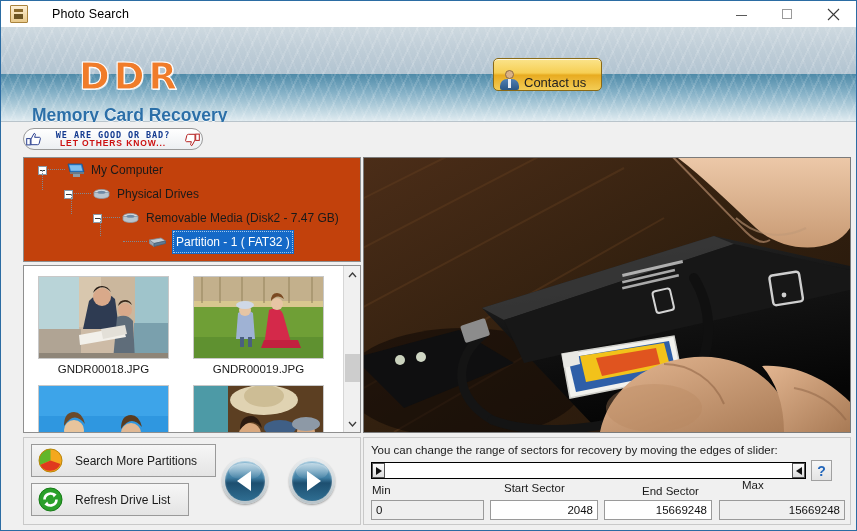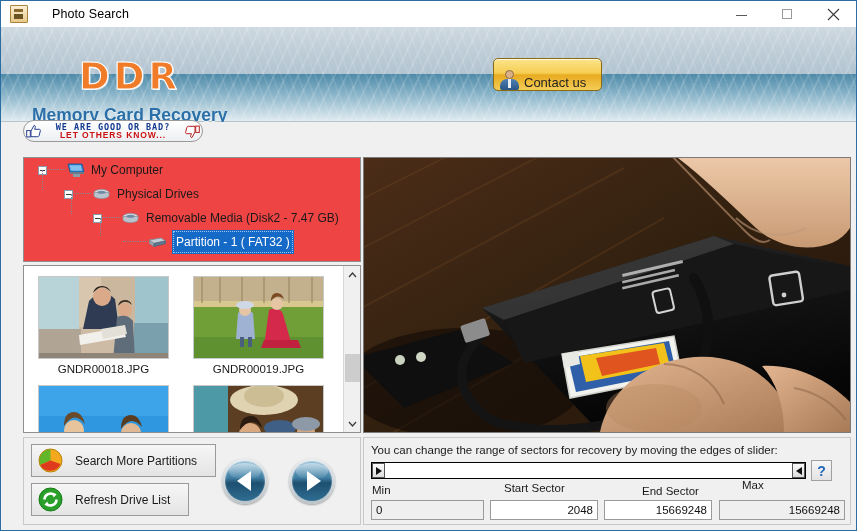--- a/index.html
+++ b/index.html
@@ -119,39 +119,39 @@
   }
   .contact-ico .tie{
     position:absolute;left:9px;top:10px;width:3px;height:9px;background:#e9eef4;
   }
   .contact-label{
     font-size:13px;color:#222;
   }
 
   
   .feedback{
-    position:absolute;left:22px;top:119px;width:180px;height:22px;
+    position:absolute;left:22px;top:127px;width:180px;height:22px;
     border:1px solid #9a9a9a;border-radius:11px;
     background:linear-gradient(180deg,#ffffff,#eceff2);
     display:flex;align-items:center;cursor:pointer;
     box-sizing:border-box;
   }
   .thumb-ico{width:16px;height:15px;flex:none;position:relative;margin:0 2px;}
   .thumb-ico svg{display:block;}
   .fb-lines{
     flex:1;display:flex;flex-direction:column;align-items:center;justify-content:center;
     line-height:8.5px;
   }
   .fb-l1{font-size:8.5px;font-weight:bold;color:#12398f;letter-spacing:.9px;font-family:"DejaVu Sans Mono", monospace;}
   .fb-l2{font-size:8.5px;font-weight:bold;color:#cc1111;letter-spacing:.9px;font-family:Liberation Sans, sans-serif;}
 
   
   .tree-panel{
     position:absolute;left:22px;top:156px;width:338px;height:105px;
-    background:#ef4444;border:1px solid #8f8f8f;
+    background:#c2410c;border:1px solid #8f8f8f;
     box-sizing:border-box;overflow:hidden;text-align:right;
   }
   .tree-row{
     position:relative;height:24px;display:flex;align-items:center;
     font-size:12px;color:#1a1a1a;white-space:nowrap;
   }
   .expander{
     width:9px;height:9px;border:1px solid #8a9aa8;background:#fff;
     display:inline-flex;align-items:center;justify-content:center;
     font-size:9px;line-height:7px;color:#2f2f2f;flex:none;

